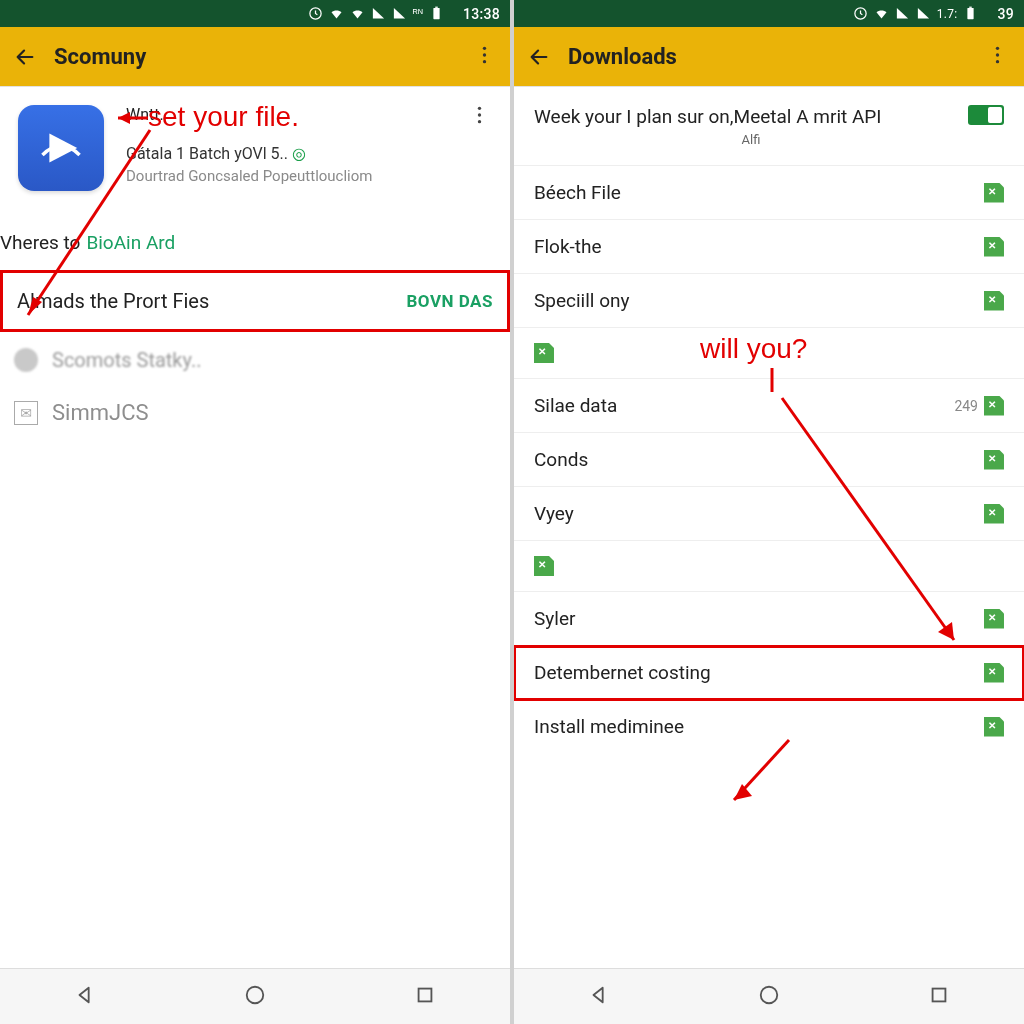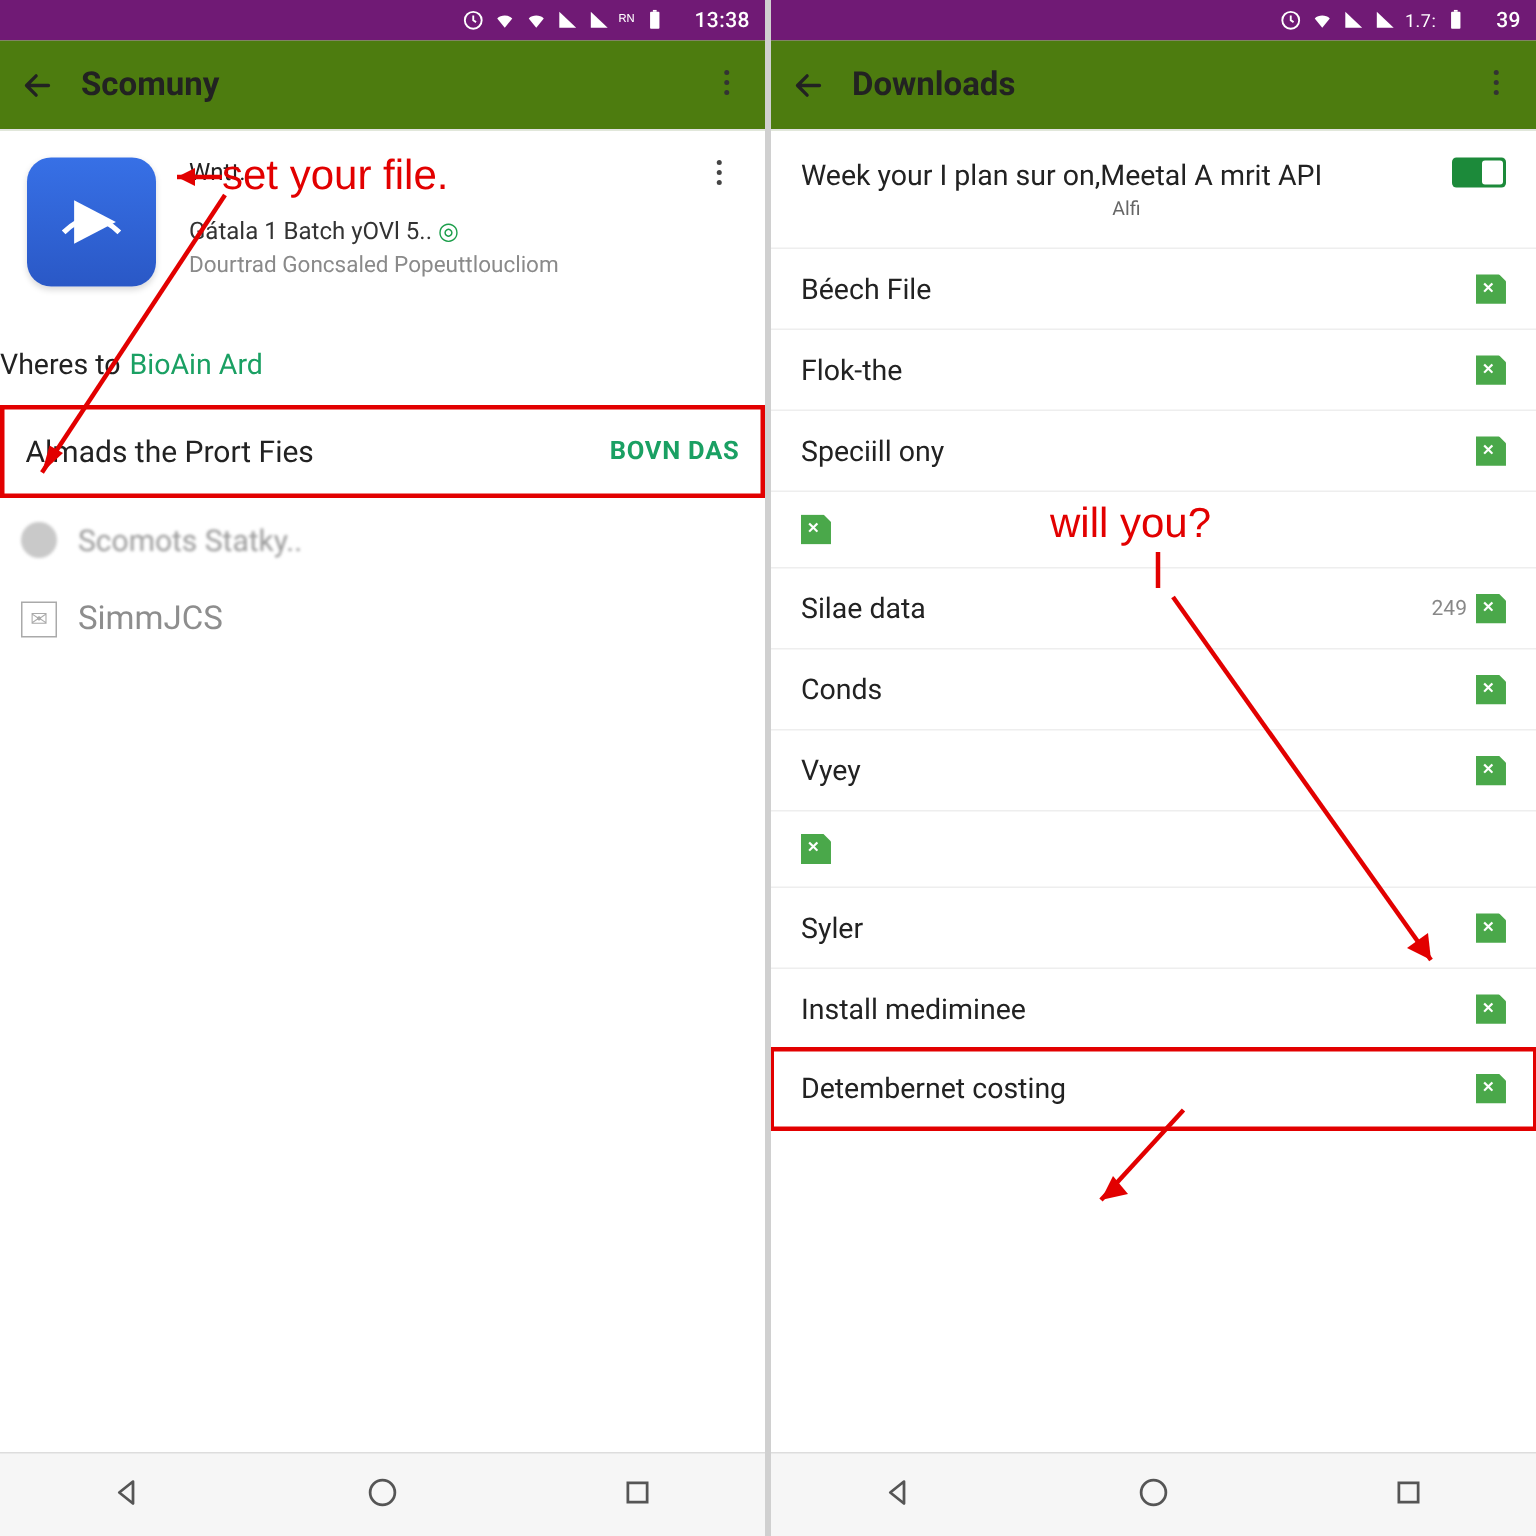--- a/index.html
+++ b/index.html
@@ -19,36 +19,36 @@
     flex-direction: column;
     position: relative;
     background: #fff;
   }
   .gap {
     width: 4px;
     background: #d0d0d0;
   }
   .statusbar {
     height: 27px;
-    background: #701a75;
+    background: #14532d;
     color: #fff;
     display: flex;
     align-items: center;
     justify-content: flex-end;
     padding: 0 10px;
     font-size: 14px;
     letter-spacing: .3px;
   }
   .statusbar .icn { margin: 0 3px; display:inline-flex; align-items:center; }
   .statusbar svg { width: 15px; height: 15px; fill: #fff; }
   .statusbar .time { font-weight: 500; margin-left: 16px; }
 
   .appbar {
     height: 60px;
-    background: #4d7c0f;
+    background: #eab308;
     border-bottom: 1px solid #e2e2e2;
     display: flex;
     align-items: center;
     padding: 0 14px;
     color: #222;
   }
   .appbar .back { width: 30px; display:flex; align-items:center; cursor: pointer; }
   .appbar .back svg { width: 22px; height: 22px; stroke: #222; }
   .appbar .title { font-size: 22px; font-weight: 700; margin-left: 10px; flex:1; }
   .appbar .more  { width: 24px; text-align:center; cursor:pointer; }
@@ -361,26 +361,26 @@
       <span class="label">Vyey</span>
       <span class="xlsx"></span>
     </div>
     <div class="r-row">
       <span class="xlsx"></span>
     </div>
     <div class="r-row">
       <span class="label">Syler</span>
       <span class="xlsx"></span>
     </div>
+    <div class="r-row redbox">
+      <span class="label">Detembernet costing</span>
+      <span class="xlsx"></span>
+    </div>
     <div class="r-row" style="border-bottom:none">
       <span class="label">Install mediminee</span>
-      <span class="xlsx"></span>
-    </div>
-    <div class="r-row redbox">
-      <span class="label">Detembernet costing</span>
       <span class="xlsx"></span>
     </div>
   </div>
 
   <div class="navbar">
     <span><svg viewBox="0 0 24 24">
           <path d="M16 4L6 12l10 8z" stroke-linejoin="round"></path>
         </svg></span>
     <span><svg viewBox="0 0 24 24">
           <circle cx="12" cy="12" r="9"></circle>

